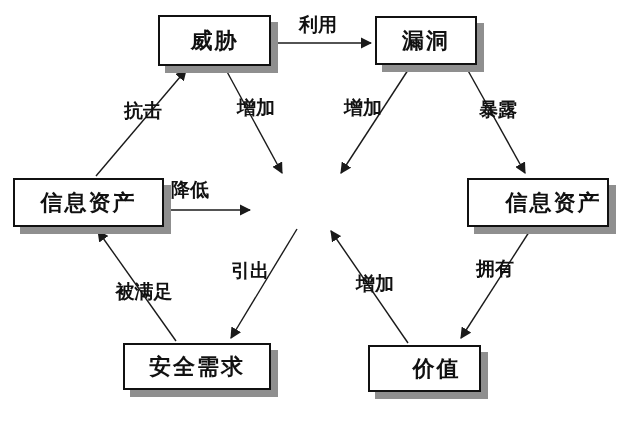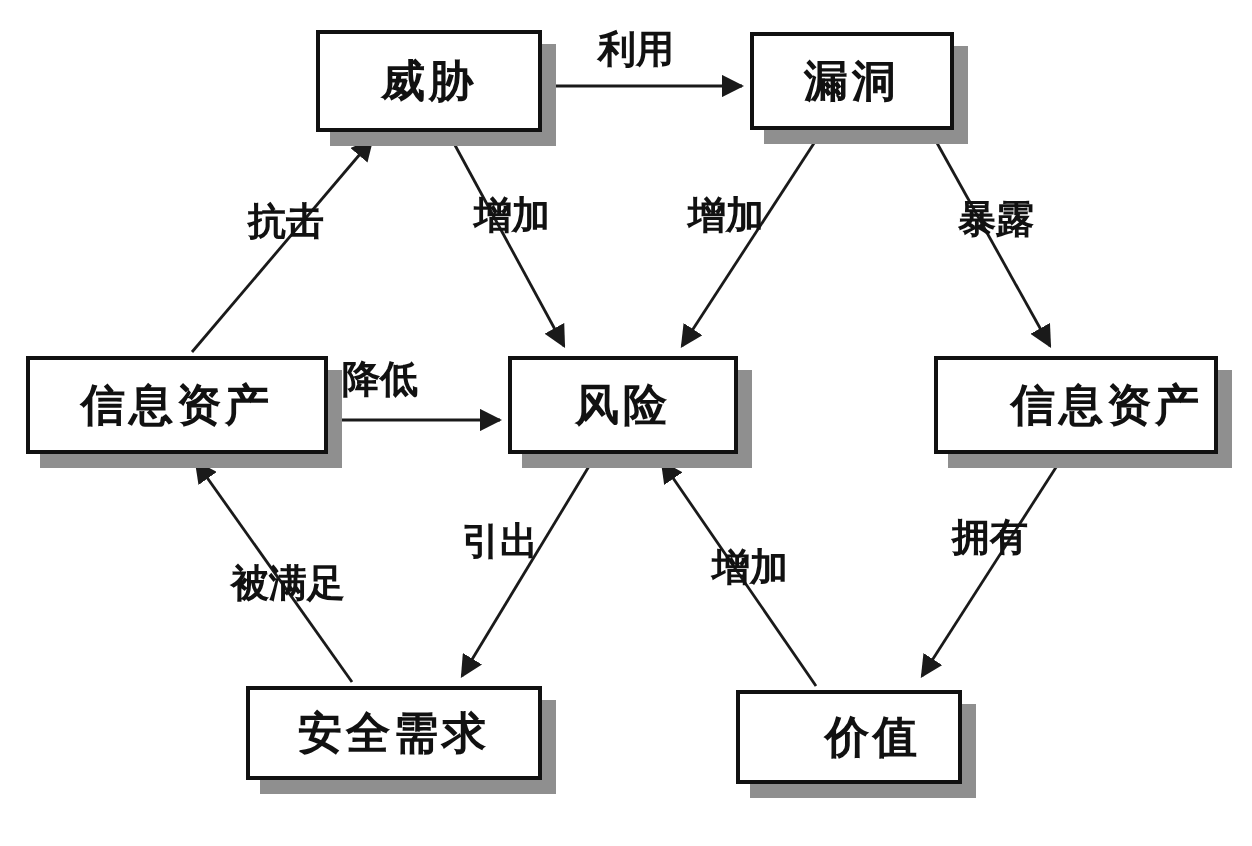--- a/index.html
+++ b/index.html
@@ -75,23 +75,20 @@
 
   <div class="node" style="left:158px; top:15px;  width:113px; height:51px;">
     <span>威胁</span>
   </div>
   <div class="node" style="left:375px; top:16px;  width:102px; height:49px;">
     <span>漏洞</span>
   </div>
   <div class="node" style="left:13px;  top:178px; width:151px; height:49px;">
     <span>信息资产</span>
   </div>
-  <div class="node" style="left:254px; top:178px; width:115px; height:49px;">
-    <span>风险</span>
-  </div>
   <div class="node" style="left:467px; top:178px; width:142px; height:49px;padding-left:31px;">
     <span>信息资产</span>
   </div>
   <div class="node" style="left:123px; top:343px; width:148px; height:47px;">
     <span>安全需求</span>
   </div>
   <div class="node" style="left:368px; top:345px; width:113px; height:47px;padding-left:24px;">
     <span>价值</span>
   </div>
 

